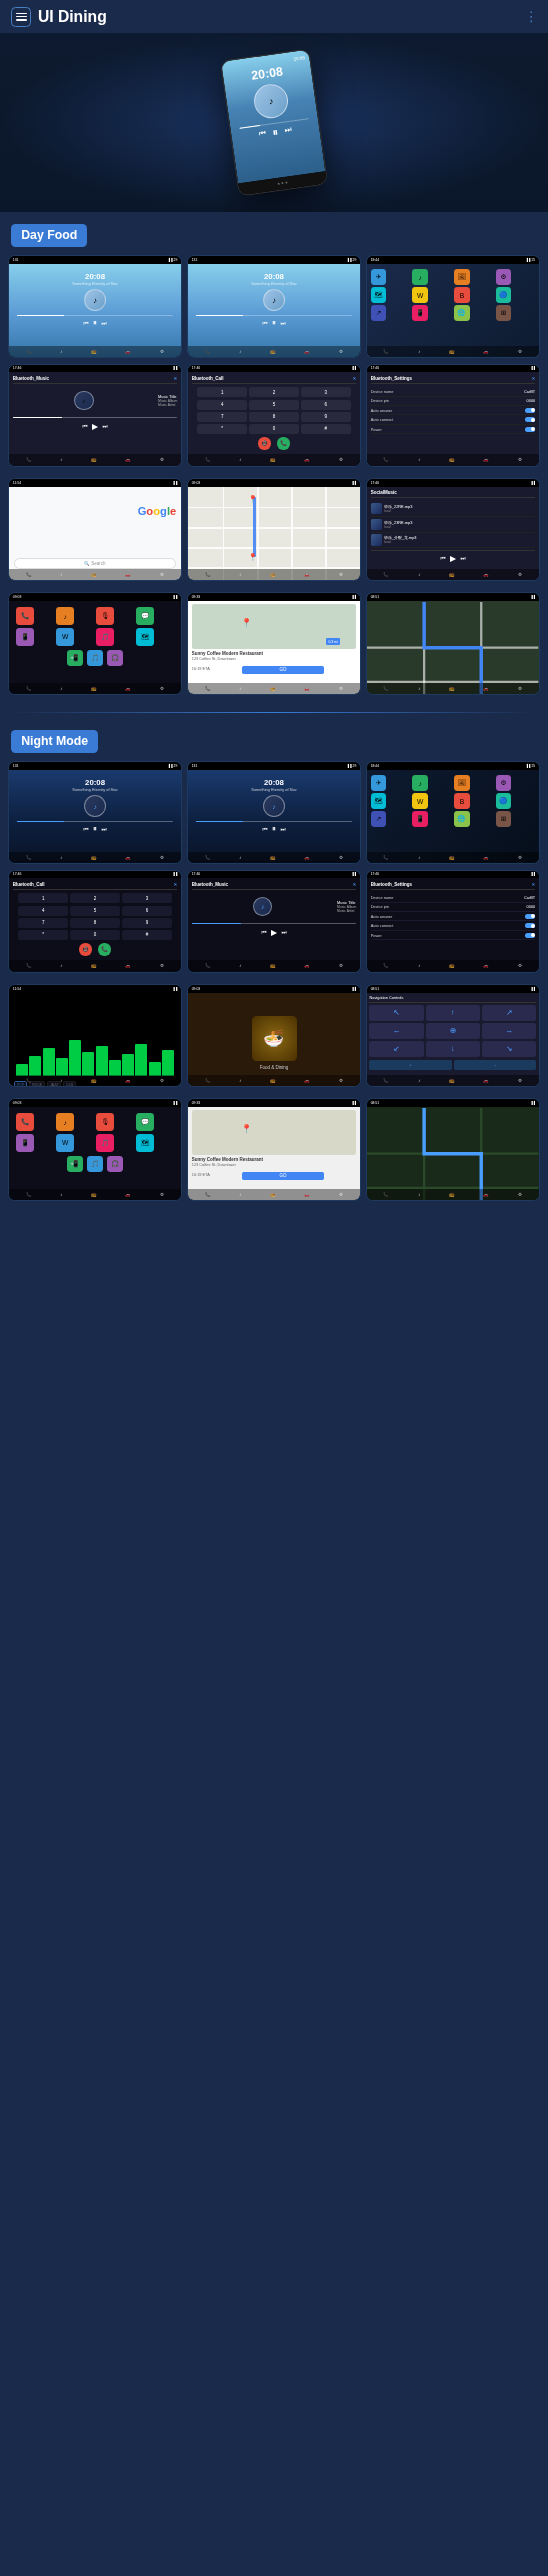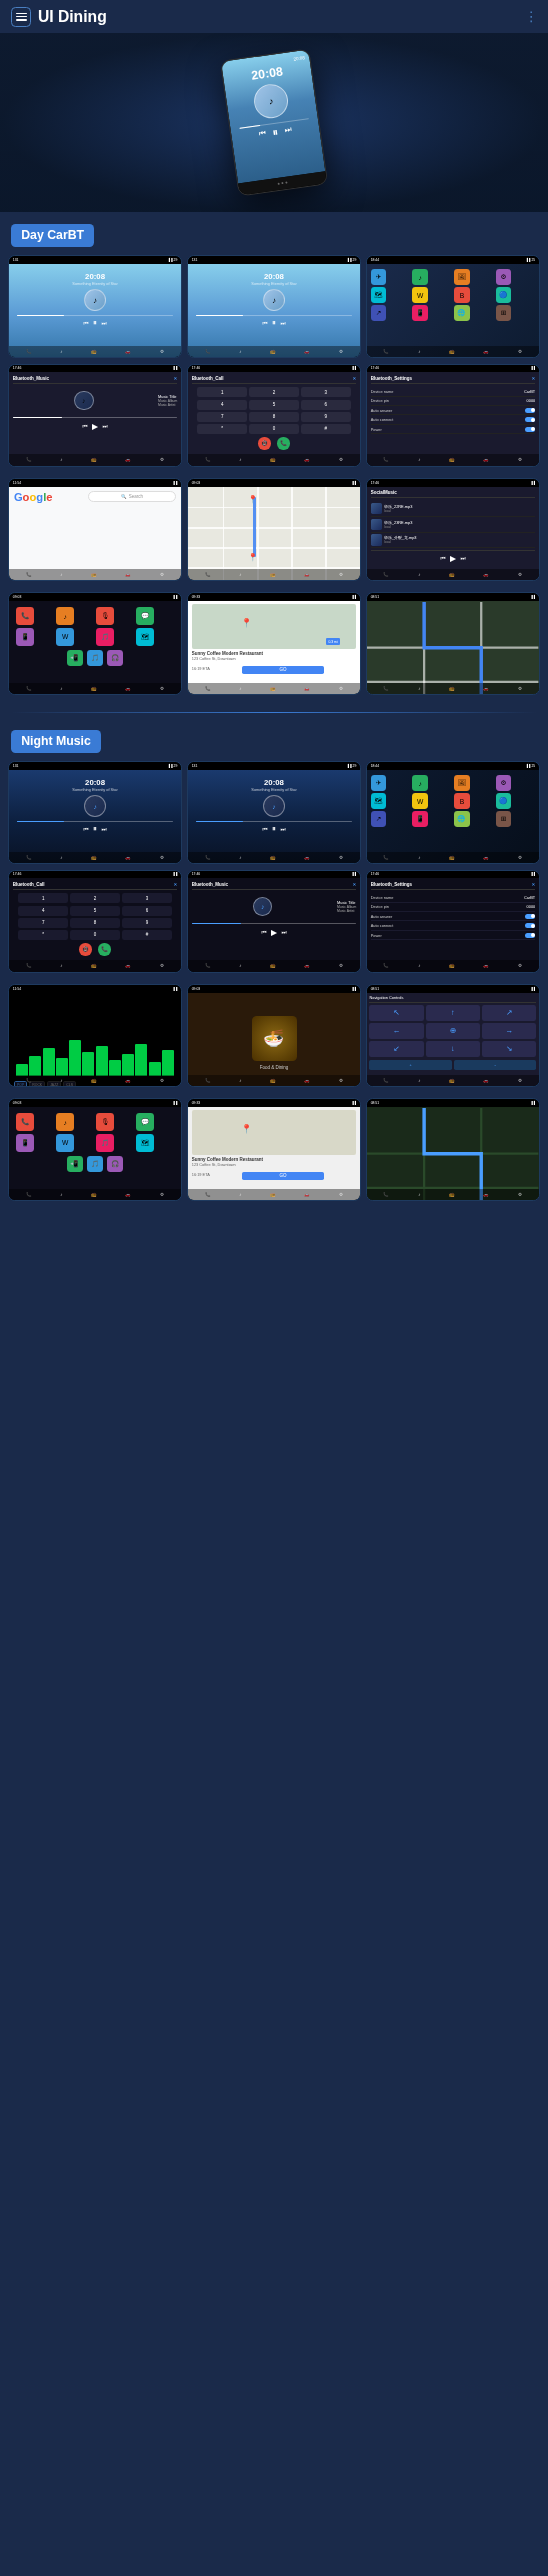--- a/index.html
+++ b/index.html
@@ -222,21 +222,21 @@
     .toggle-on::after {
       content: ''; position: absolute; right: 0.6px; top: 0.6px;
       width: 3.9px; height: 3.9px; background: #fff; border-radius: 50%;
     }
 
     
     .google-screen {
       background: #f8f9fa;
       height: 100%;
       padding: 4.5px;
-      display: flex; flex-direction: row; align-items: flex-start; justify-content: center; gap: 36px;
+      display: flex; flex-direction: column; align-items: flex-end; justify-content: center; gap: 36px;
     }
     .google-logo {
       font-size: 11.2px; font-weight: bold;
       margin-bottom: 4.5px;
     }
     .g-blue { color: #4285f4; }
     .g-red { color: #ea4335; }
     .g-yellow { color: #fbbc04; }
     .g-green { color: #34a853; }
     .google-search {
@@ -425,21 +425,21 @@
         <span class="ctrl-btn">⏭</span>
       </div>
     </div>
     <div style="background:#111; padding:3.4px; display:flex; justify-content:space-around;">
       <span style="color:#666;font-size:4.5px;">● ● ●</span>
     </div>
   </div>
 </div>
 
 <div>
-  <span class="mode-label">Day CarBT</span>
+  <span class="mode-label">Day Food</span>
 </div>
 
 <div class="screens-grid">
 
   <div class="screen-card">
     <div class="sc-inner">
       <div class="status-strip">
         <span class="status-text">131</span>
         <span class="status-text">▐▐ 29</span>
       </div>
@@ -856,21 +856,21 @@
         <span class="bottom-icon">⚙</span>
       </div>
     </div>
   </div>
 
 </div>
 
 <div class="section-divider"></div>
 
 <div>
-  <span class="mode-label">Night Music</span>
+  <span class="mode-label">Night Mode</span>
 </div>
 
 <div class="screens-grid">
 
   <div class="screen-card">
     <div class="sc-inner">
       <div class="status-strip">
         <span class="status-text">131</span>
         <span class="status-text">▐▐ 29</span>
       </div>

